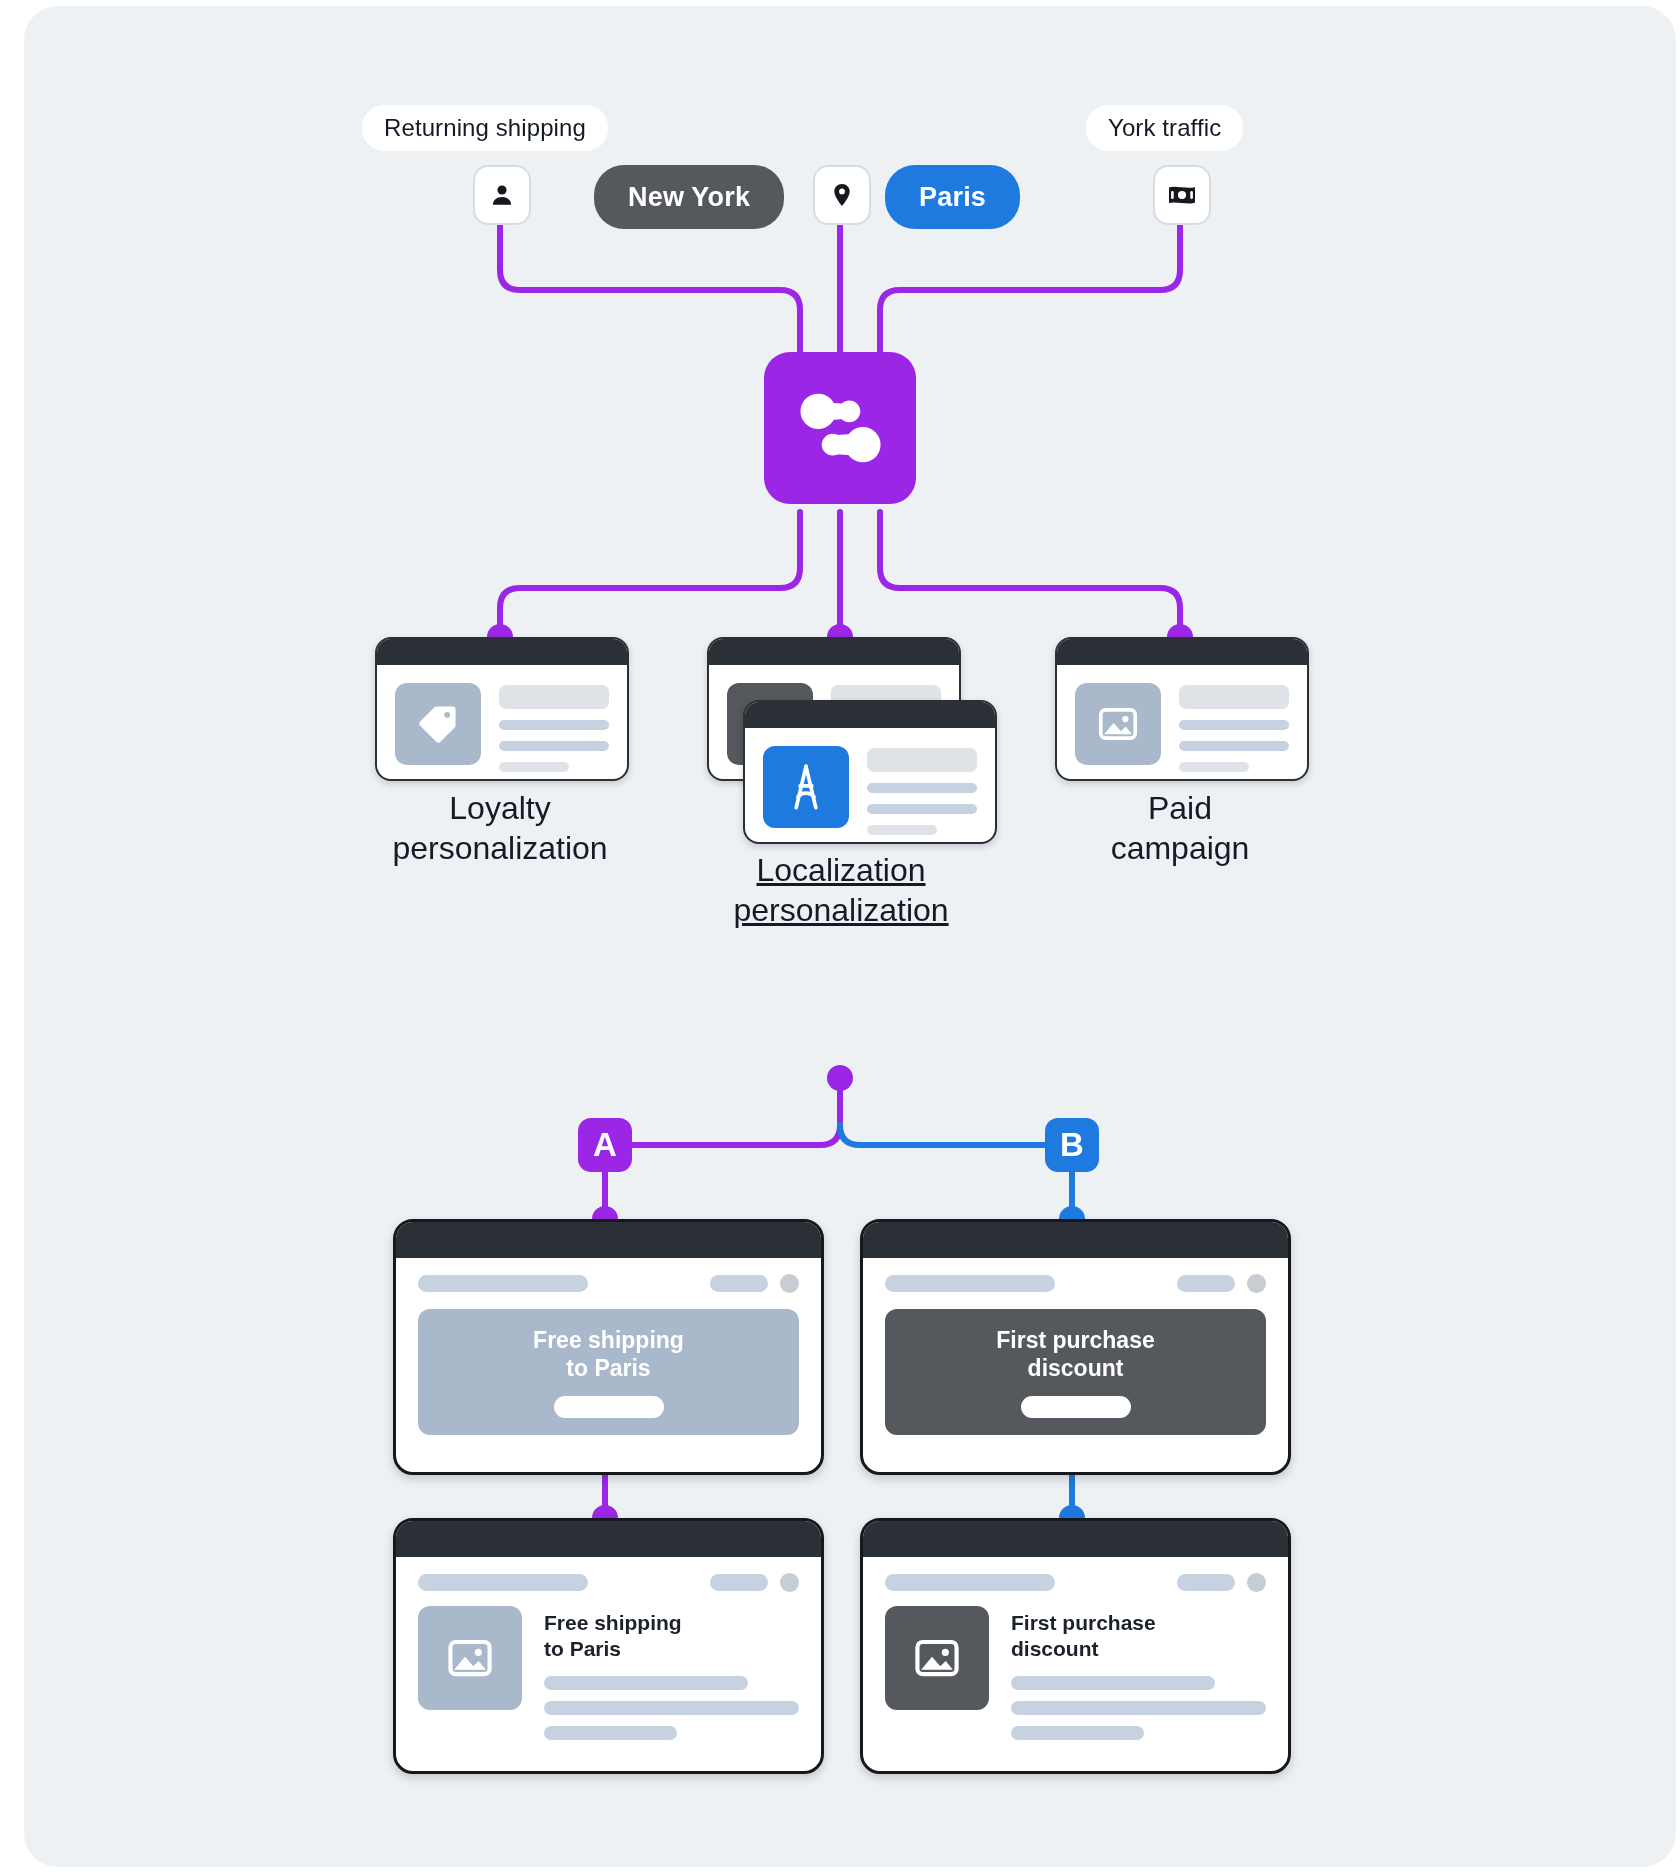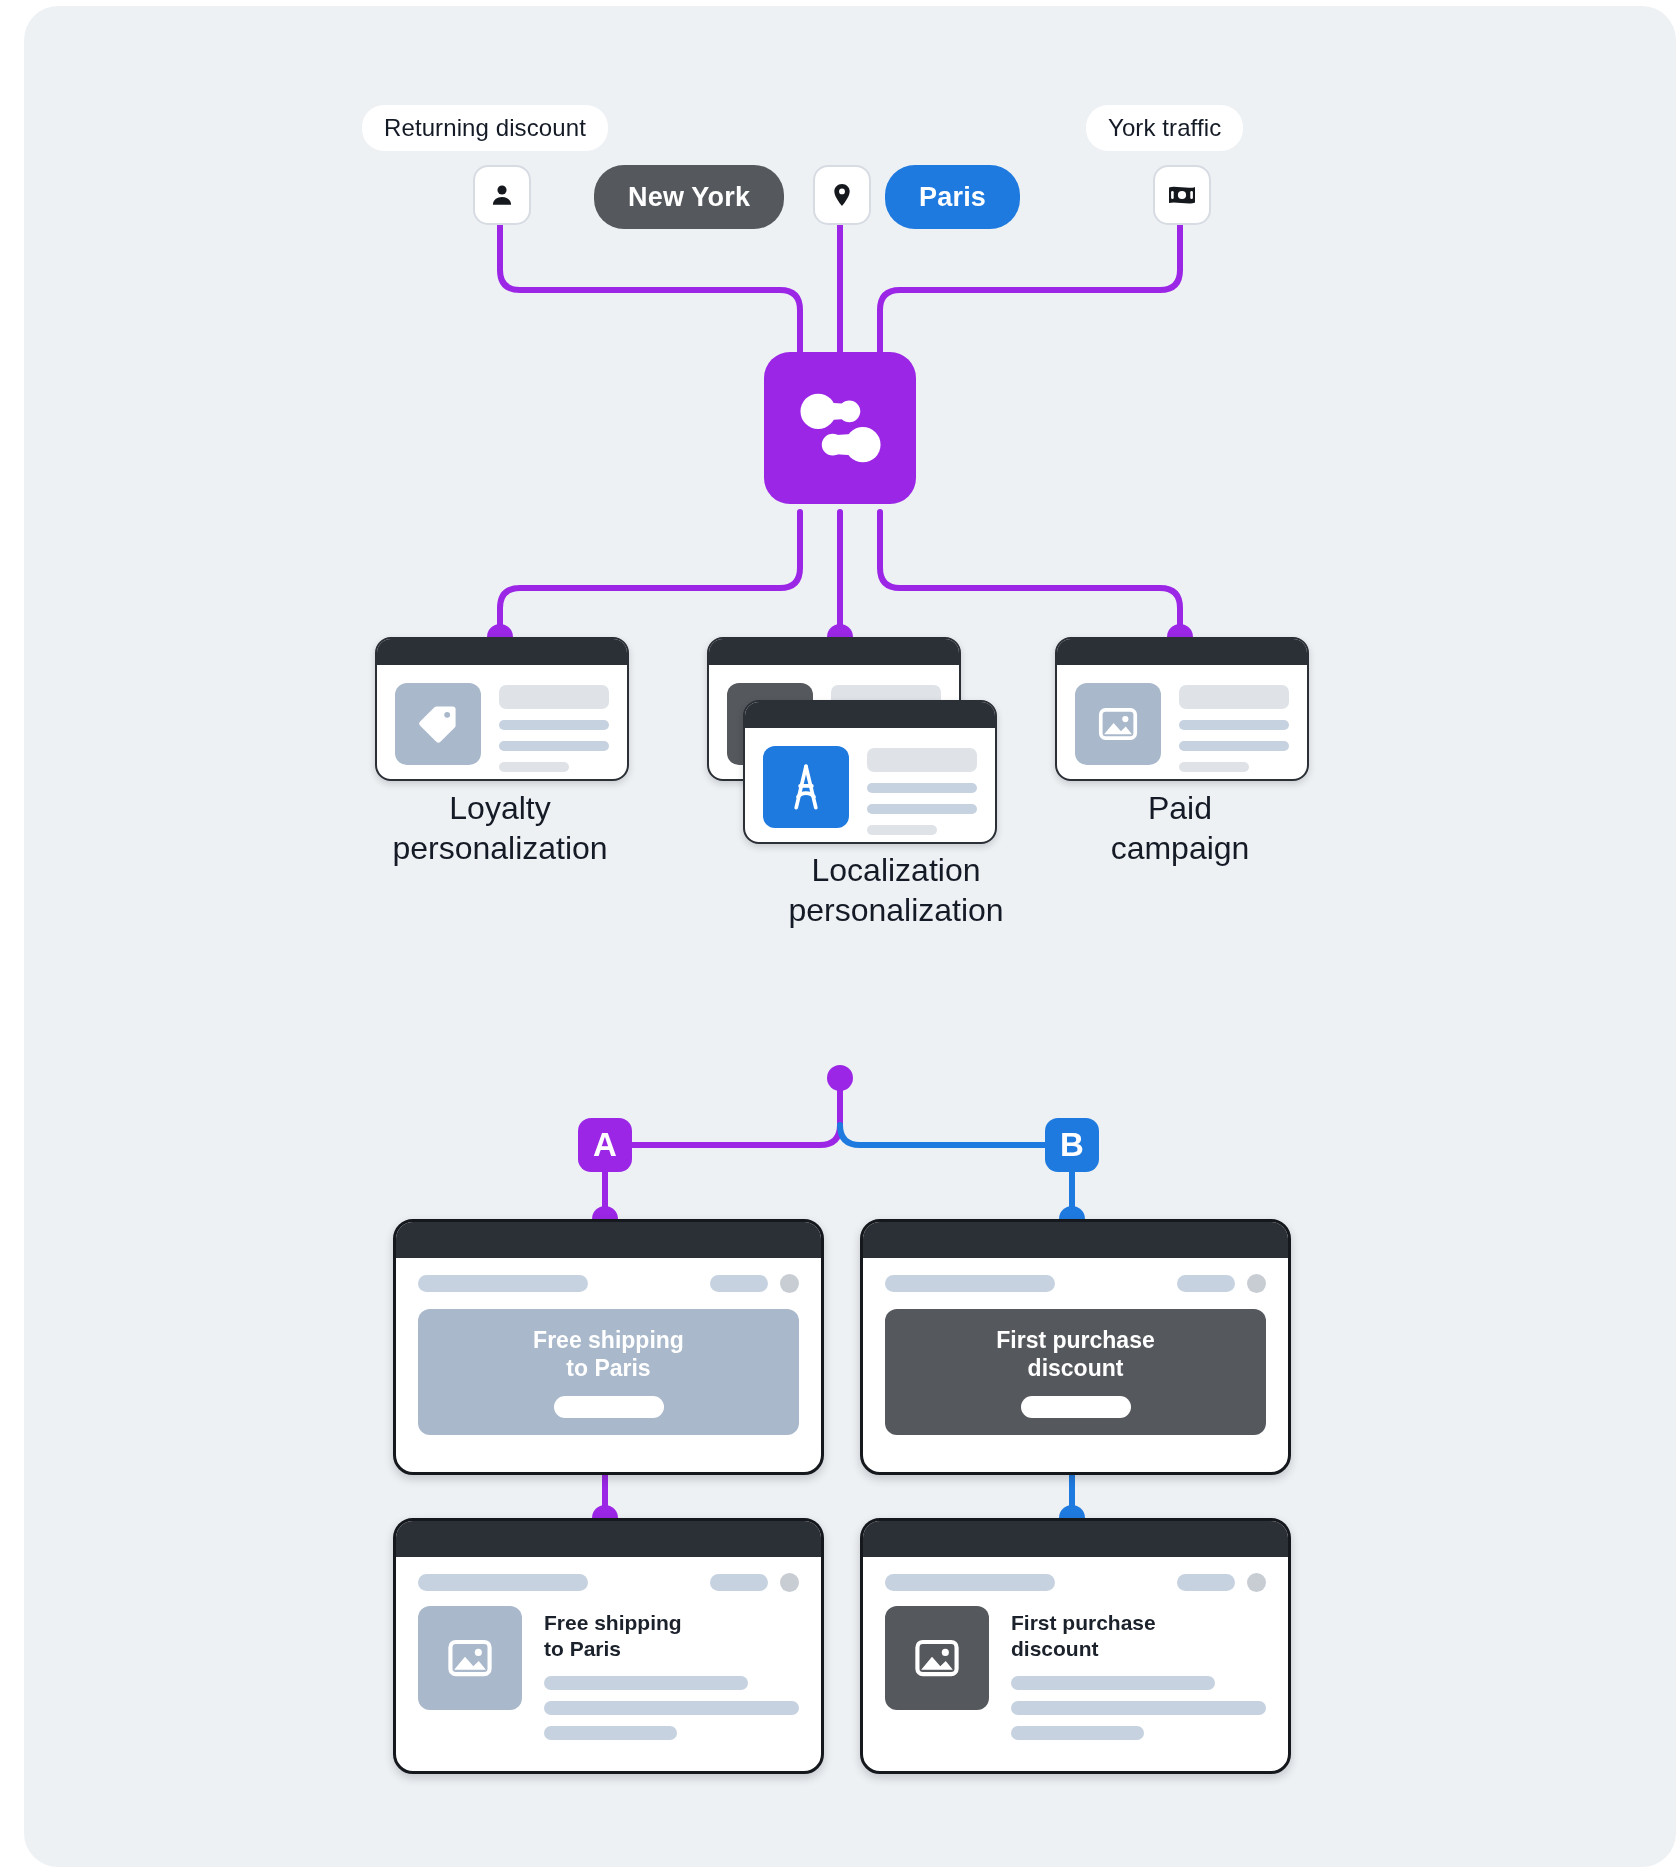--- a/index.html
+++ b/index.html
@@ -103,21 +103,21 @@
       </g>
       <g>
         <circle cx="840" cy="1078" r="13" fill="#9b26e6"></circle>
         <circle cx="605" cy="1219" r="13" fill="#9b26e6"></circle>
         <circle cx="605" cy="1518" r="13" fill="#9b26e6"></circle>
         <circle cx="1072" cy="1219" r="13" fill="#1f7ae0"></circle>
         <circle cx="1072" cy="1518" r="13" fill="#1f7ae0"></circle>
       </g>
     </svg>
 
-    <div class="chiplabel" style="left:362px;top:105px;">Returning discount</div>
+    <div class="chiplabel" style="left:362px;top:105px;">Returning shipping</div>
 
     <div class="chiplabel" style="left:1086px;top:105px;">York traffic</div>
 
     <div class="iconbox" style="left:473px;top:165px;">
       <svg width="26" height="26" viewBox="0 0 24 24">
         <circle cx="12" cy="7.4" r="4.2" fill="#15181d"></circle>
         <path d="M3.6 21c0-4.6 3.8-7.2 8.4-7.2s8.4 2.6 8.4 7.2z" fill="#15181d"></path>
       </svg>
     </div>
 
@@ -202,21 +202,21 @@
           </svg>
         </div>
         <div class="lines">
           <div class="ln" style="height:24px;background:#dfe3e8;width:100%;"></div>
           <div class="ln" style="height:10px;background:#c6d2e0;width:100%;"></div>
           <div class="ln" style="height:10px;background:#c6d2e0;width:100%;"></div>
           <div class="ln" style="height:10px;background:#dfe3e8;width:64%;"></div>
         </div>
       </div>
     </div>
-    <div class="caption" style="left:746px;top:850px;width:300px;">
+    <div class="caption" style="left:691px;top:850px;width:300px;text-decoration:underline;">
       <span>Localization</span><br>
       <span>personalization</span>
     </div>
 
     <div class="card" style="left:1055px;top:637px;width:250px;height:140px;">
       <div class="bar"></div>
       <div class="body">
         <div class="thumb" style="width:86px;height:82px;background:#a9b8cb;">
           <svg width="44" height="44" viewBox="0 0 24 24">
             <rect x="2.6" y="4.3" width="18.8" height="15.4" rx="2.6" fill="none" stroke="#ffffff" stroke-width="2"></rect>

